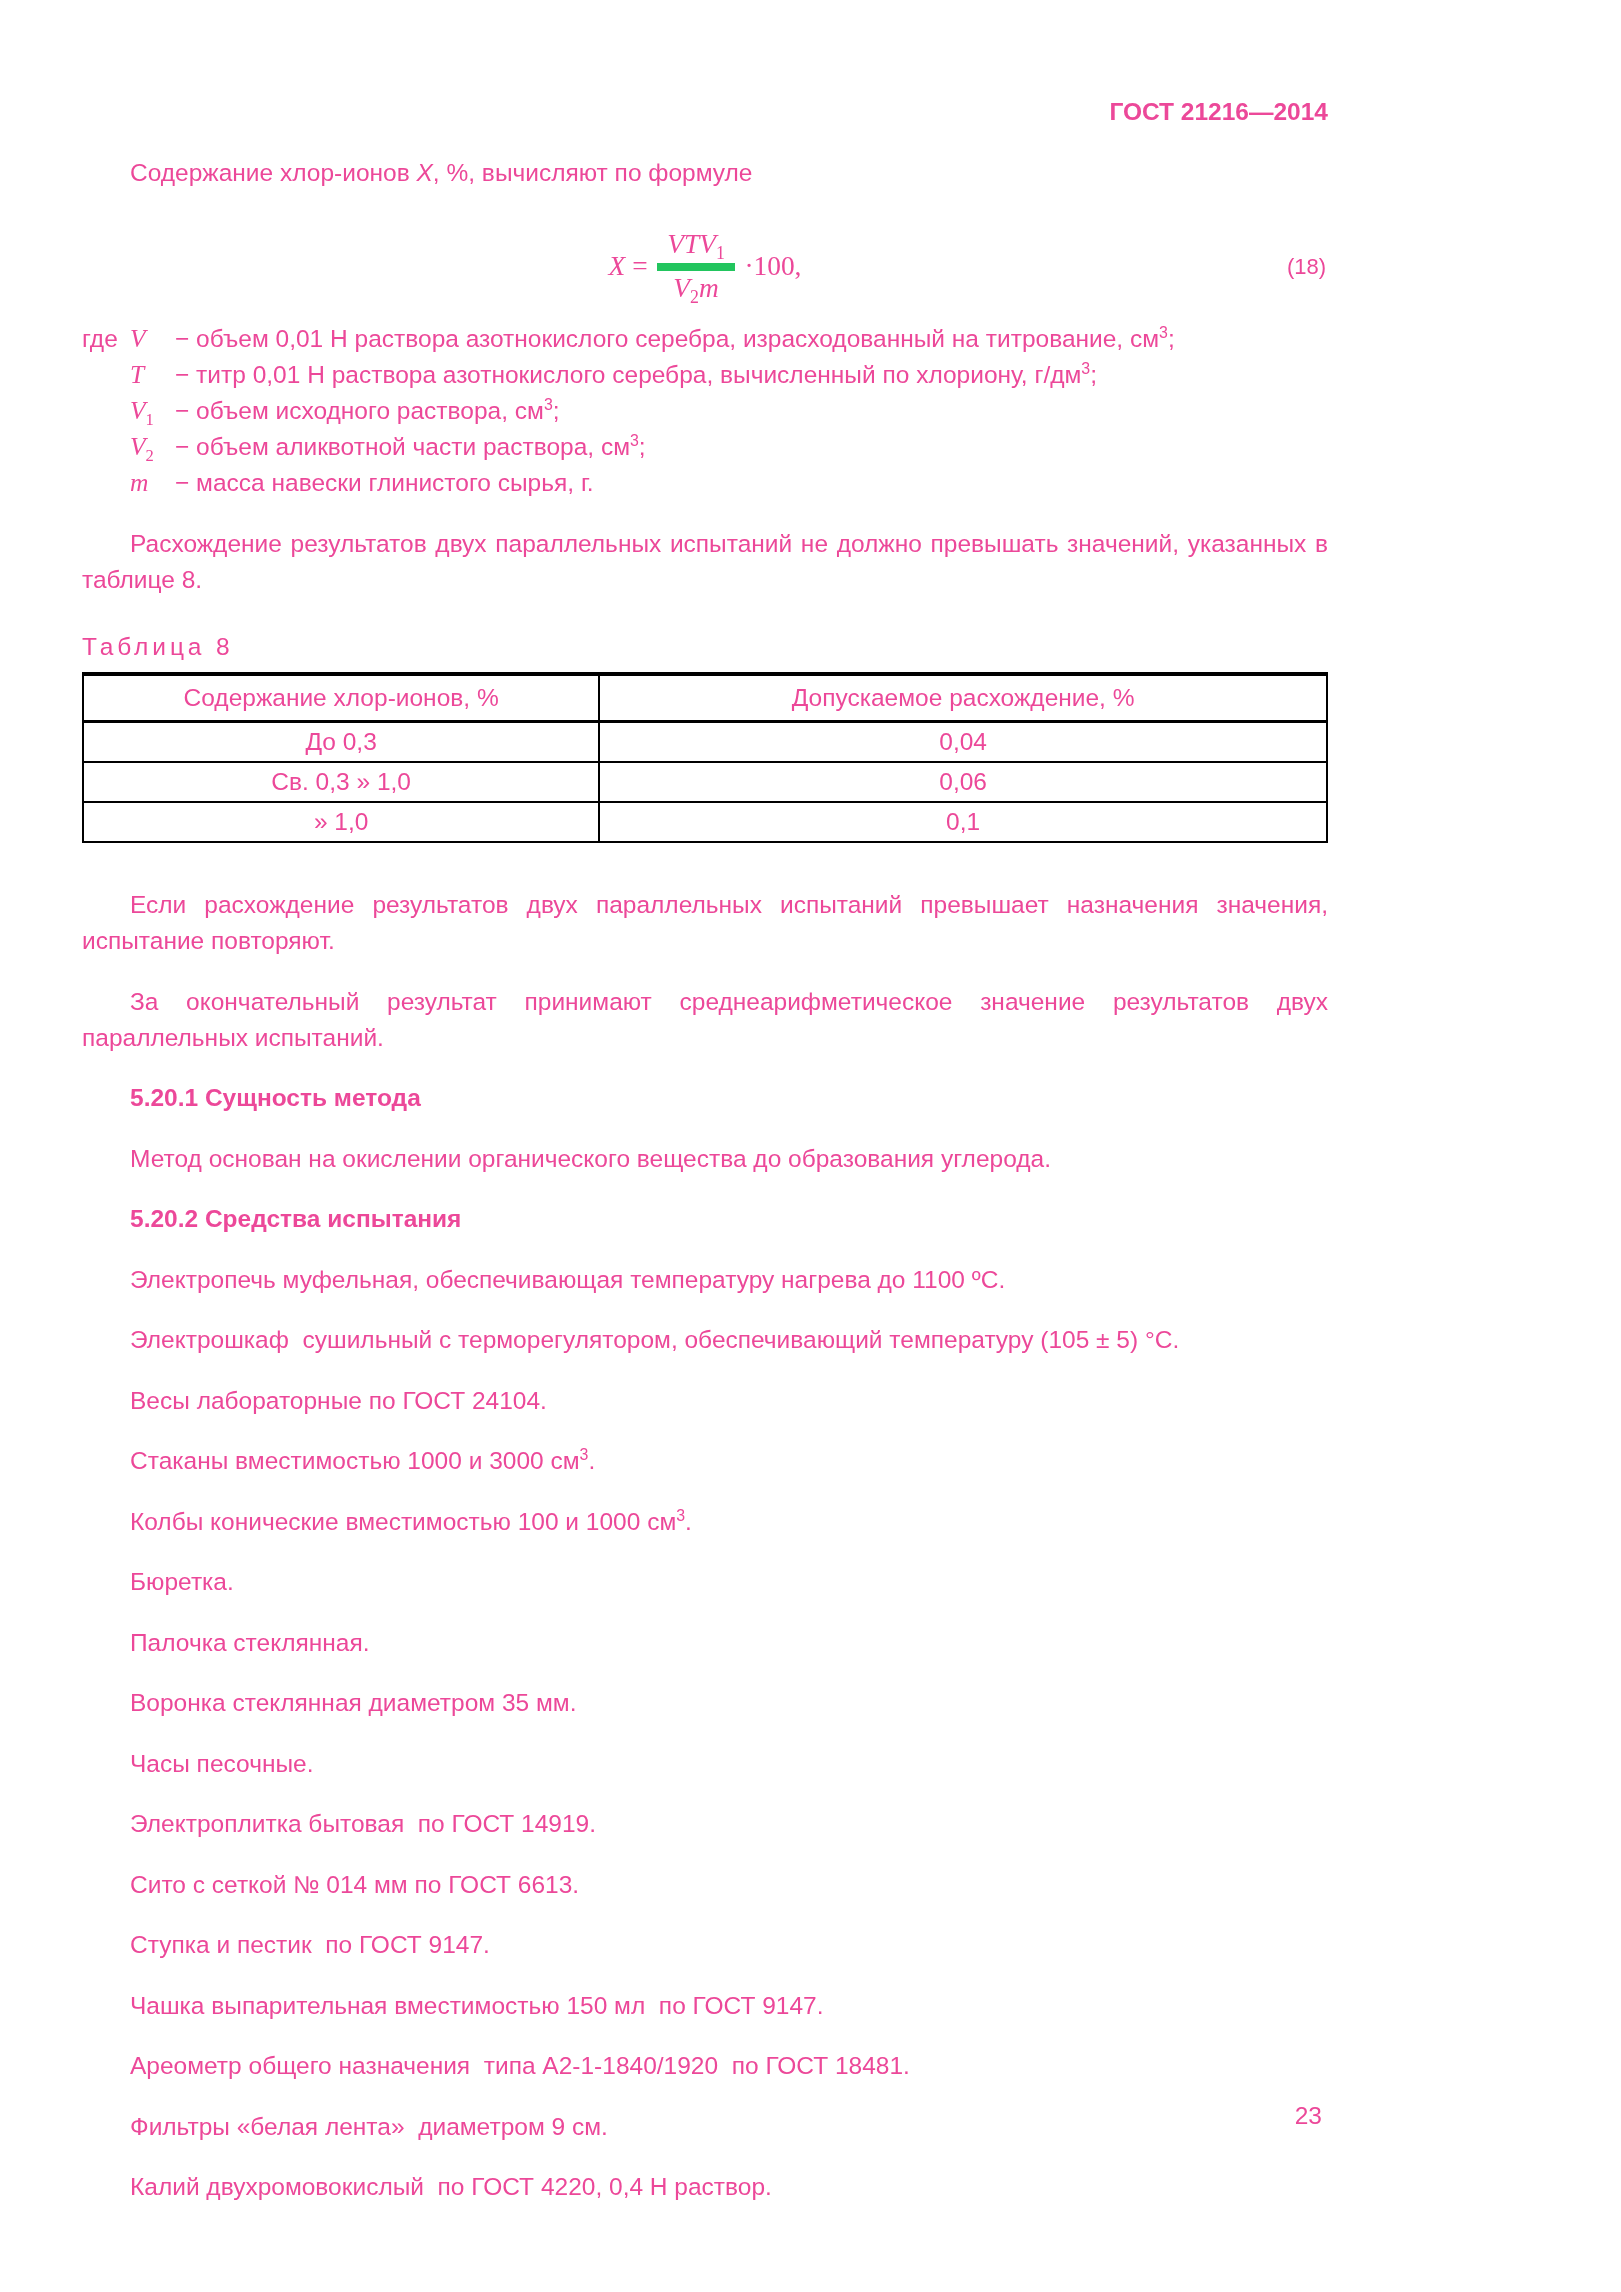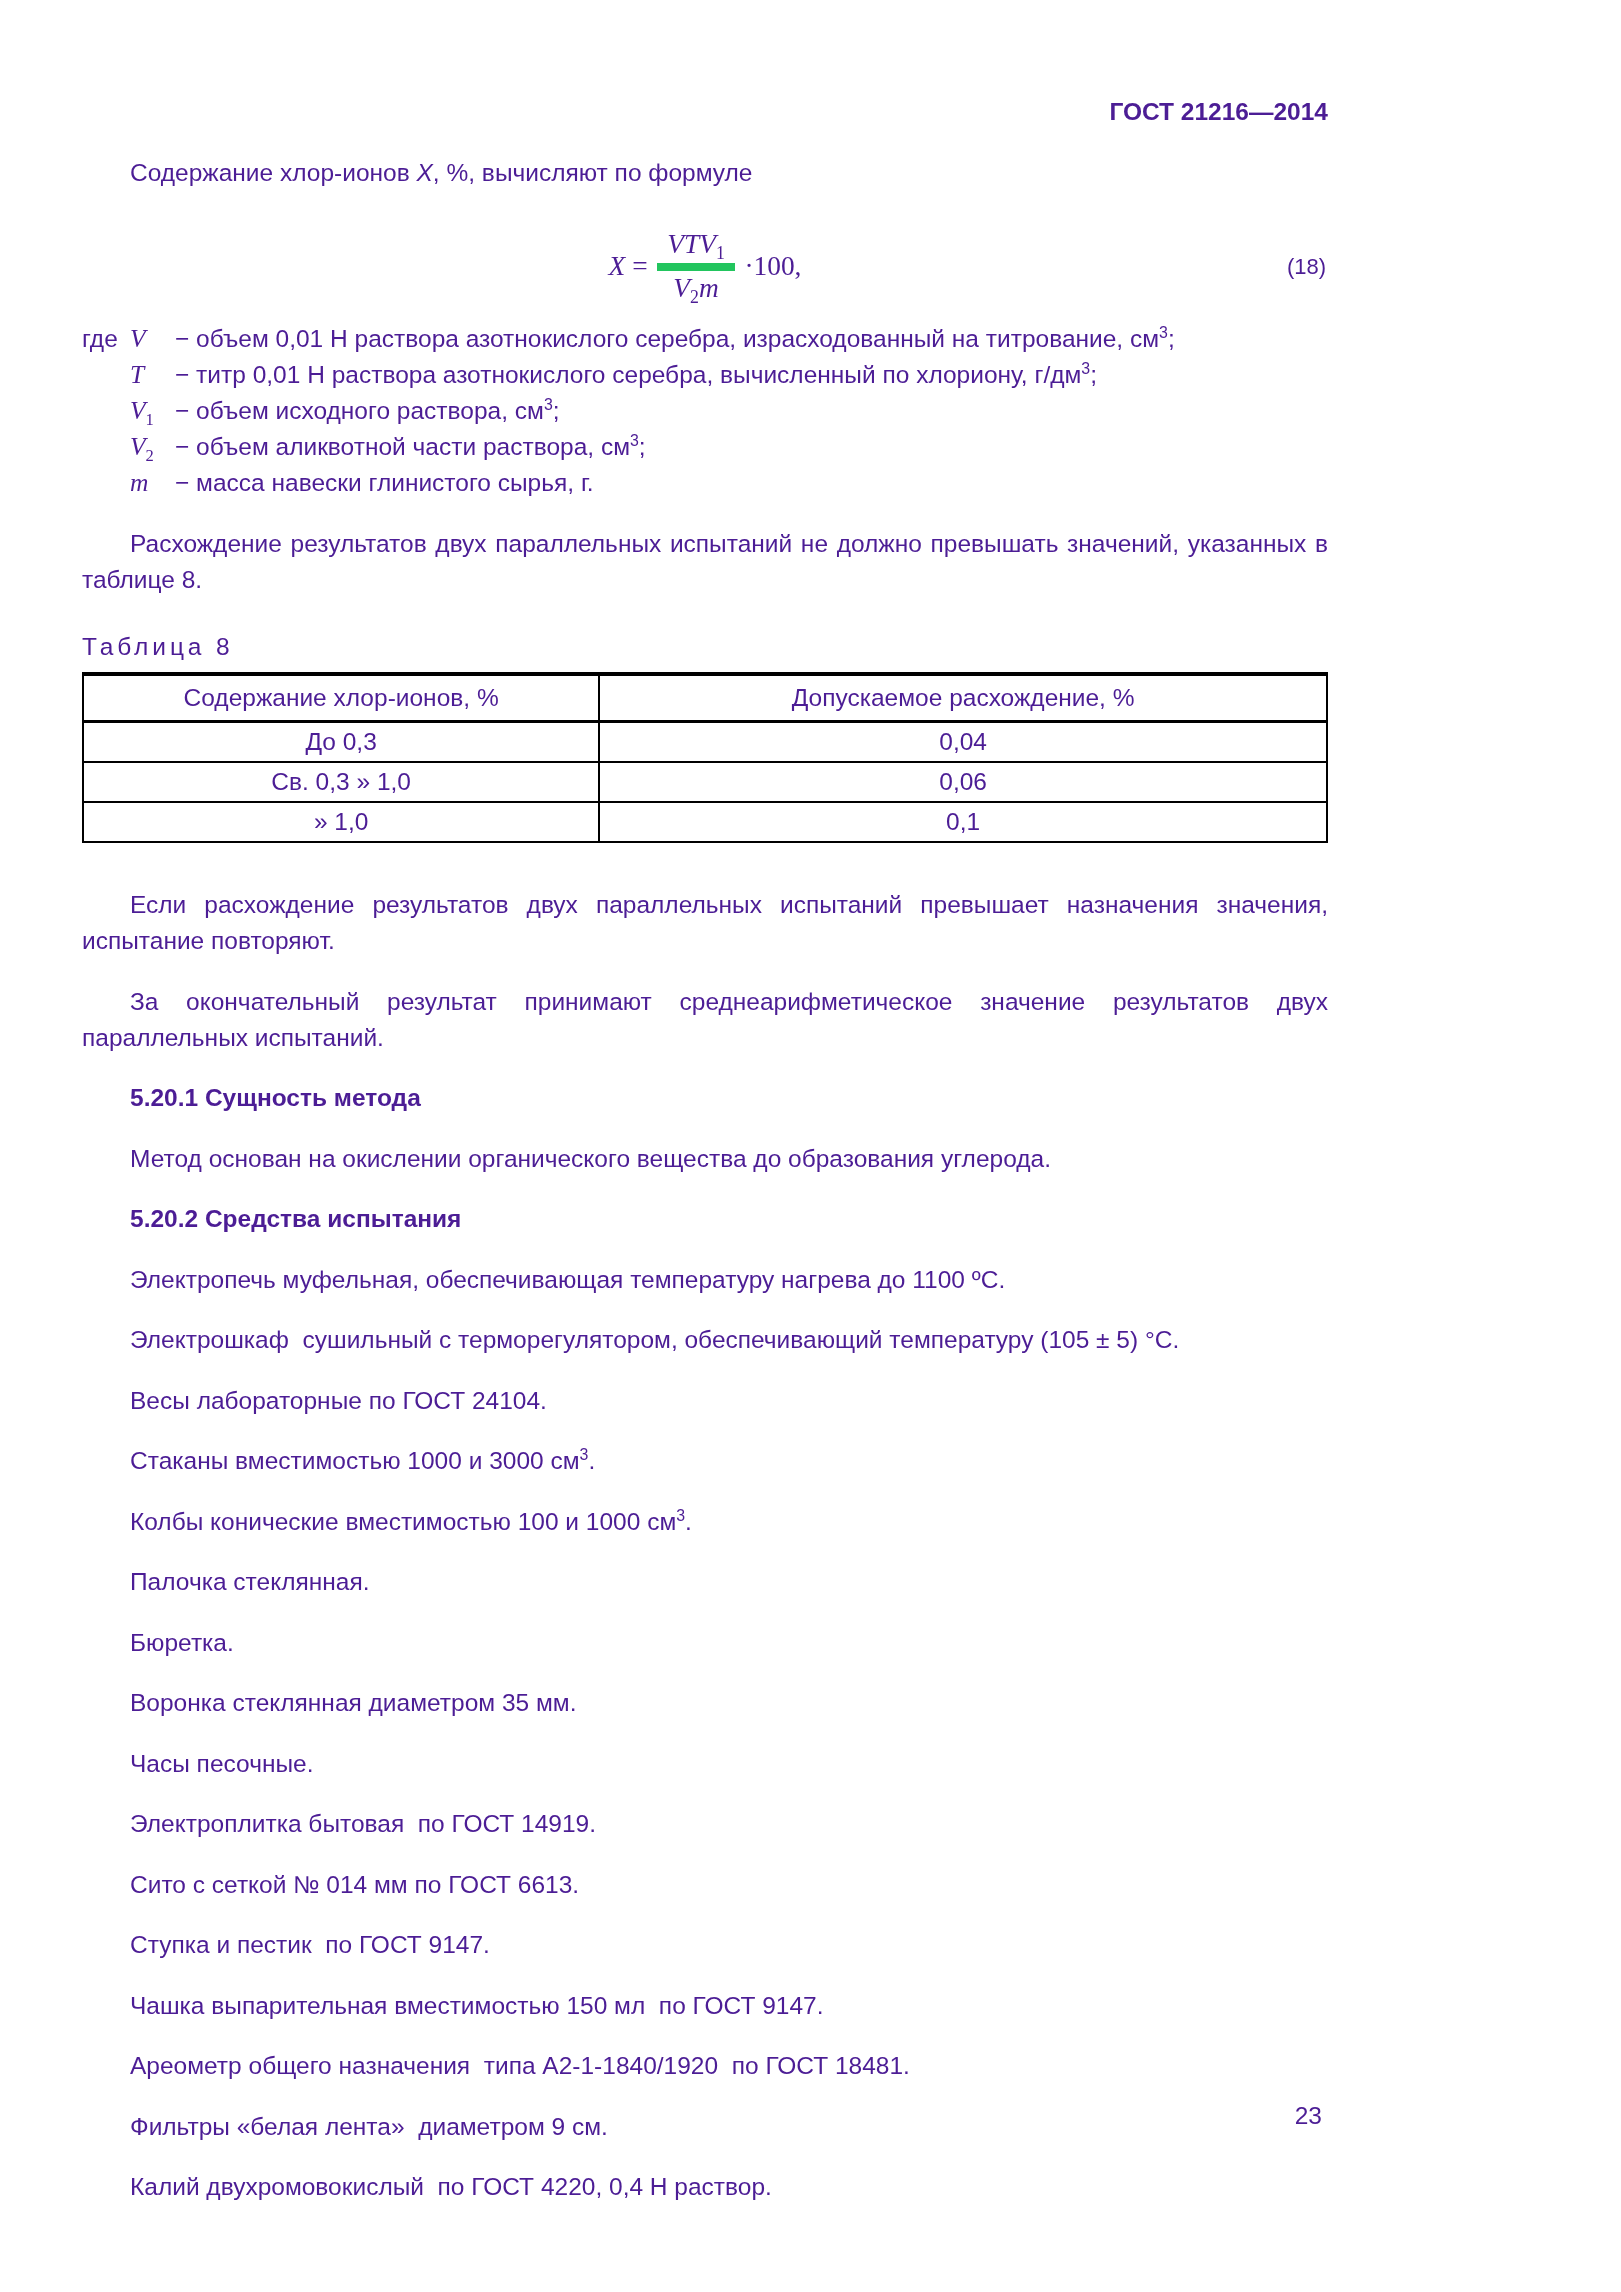--- a/index.html
+++ b/index.html
@@ -1,17 +1,17 @@
 <!DOCTYPE html>
 <html><head>
 <meta charset="utf-8">
 <style>
   html,body{margin:0;padding:0;background:#ffffff;}
   .page{
-    width:1491px;height:2293px;background:#fff;color:#4c1d95;
+    width:1491px;height:2293px;background:#fff;color:#ec4899;
     font-family:"Liberation Sans",sans-serif;font-size:24.5px;line-height:36px;
     padding:94px 163px 0 82px;position:relative;box-sizing:border-box;overflow:hidden;
   }
   .doc-header{text-align:right;font-weight:bold;margin-bottom:15.7px;}
   .p{text-align:justify;}
   .ind{text-indent:48px;}
   .bold{font-weight:bold;}
   sub,sup{font-size:0.65em;line-height:0;}
   .formula-wrap{position:relative;height:104px;margin:3.9px 0 2px;}
   .formula-center{
@@ -127,22 +127,22 @@
   <p class="ind bold">5.20.1 Сущность метода</p>
   <p class="p ind">Метод основан на окислении органического вещества до образования углерода.</p>
   <p class="ind bold">5.20.2 Средства испытания</p>
 
   <div>
     <p class="ind">Электропечь муфельная, обеспечивающая температуру нагрева до 1100 ºС.</p>
     <p class="ind">Электрошкаф&nbsp; сушильный с терморегулятором, обеспечивающий температуру (105 ± 5) °С.</p>
     <p class="ind">Весы лабораторные по ГОСТ 24104.</p>
     <p class="ind">Стаканы вместимостью 1000 и 3000 см<sup>3</sup>.</p>
     <p class="ind">Колбы конические вместимостью 100 и 1000 см<sup>3</sup>.</p>
+    <p class="ind">Бюретка.</p>
     <p class="ind">Палочка стеклянная.</p>
-    <p class="ind">Бюретка.</p>
     <p class="ind">Воронка стеклянная диаметром 35 мм.</p>
     <p class="ind">Часы песочные.</p>
     <p class="ind">Электроплитка бытовая&nbsp; по ГОСТ 14919.</p>
     <p class="ind">Сито с сеткой № 014 мм по ГОСТ 6613.</p>
     <p class="ind">Ступка и пестик&nbsp; по ГОСТ 9147.</p>
     <p class="ind">Чашка выпарительная вместимостью 150 мл&nbsp; по ГОСТ 9147.</p>
     <p class="ind">Ареометр общего назначения&nbsp; типа А2-1-1840/1920&nbsp; по ГОСТ 18481.</p>
     <p class="ind">Фильтры «белая лента»&nbsp; диаметром 9 см.</p>
     <p class="ind">Калий двухромовокислый&nbsp; по ГОСТ 4220, 0,4 Н раствор.</p>
 

